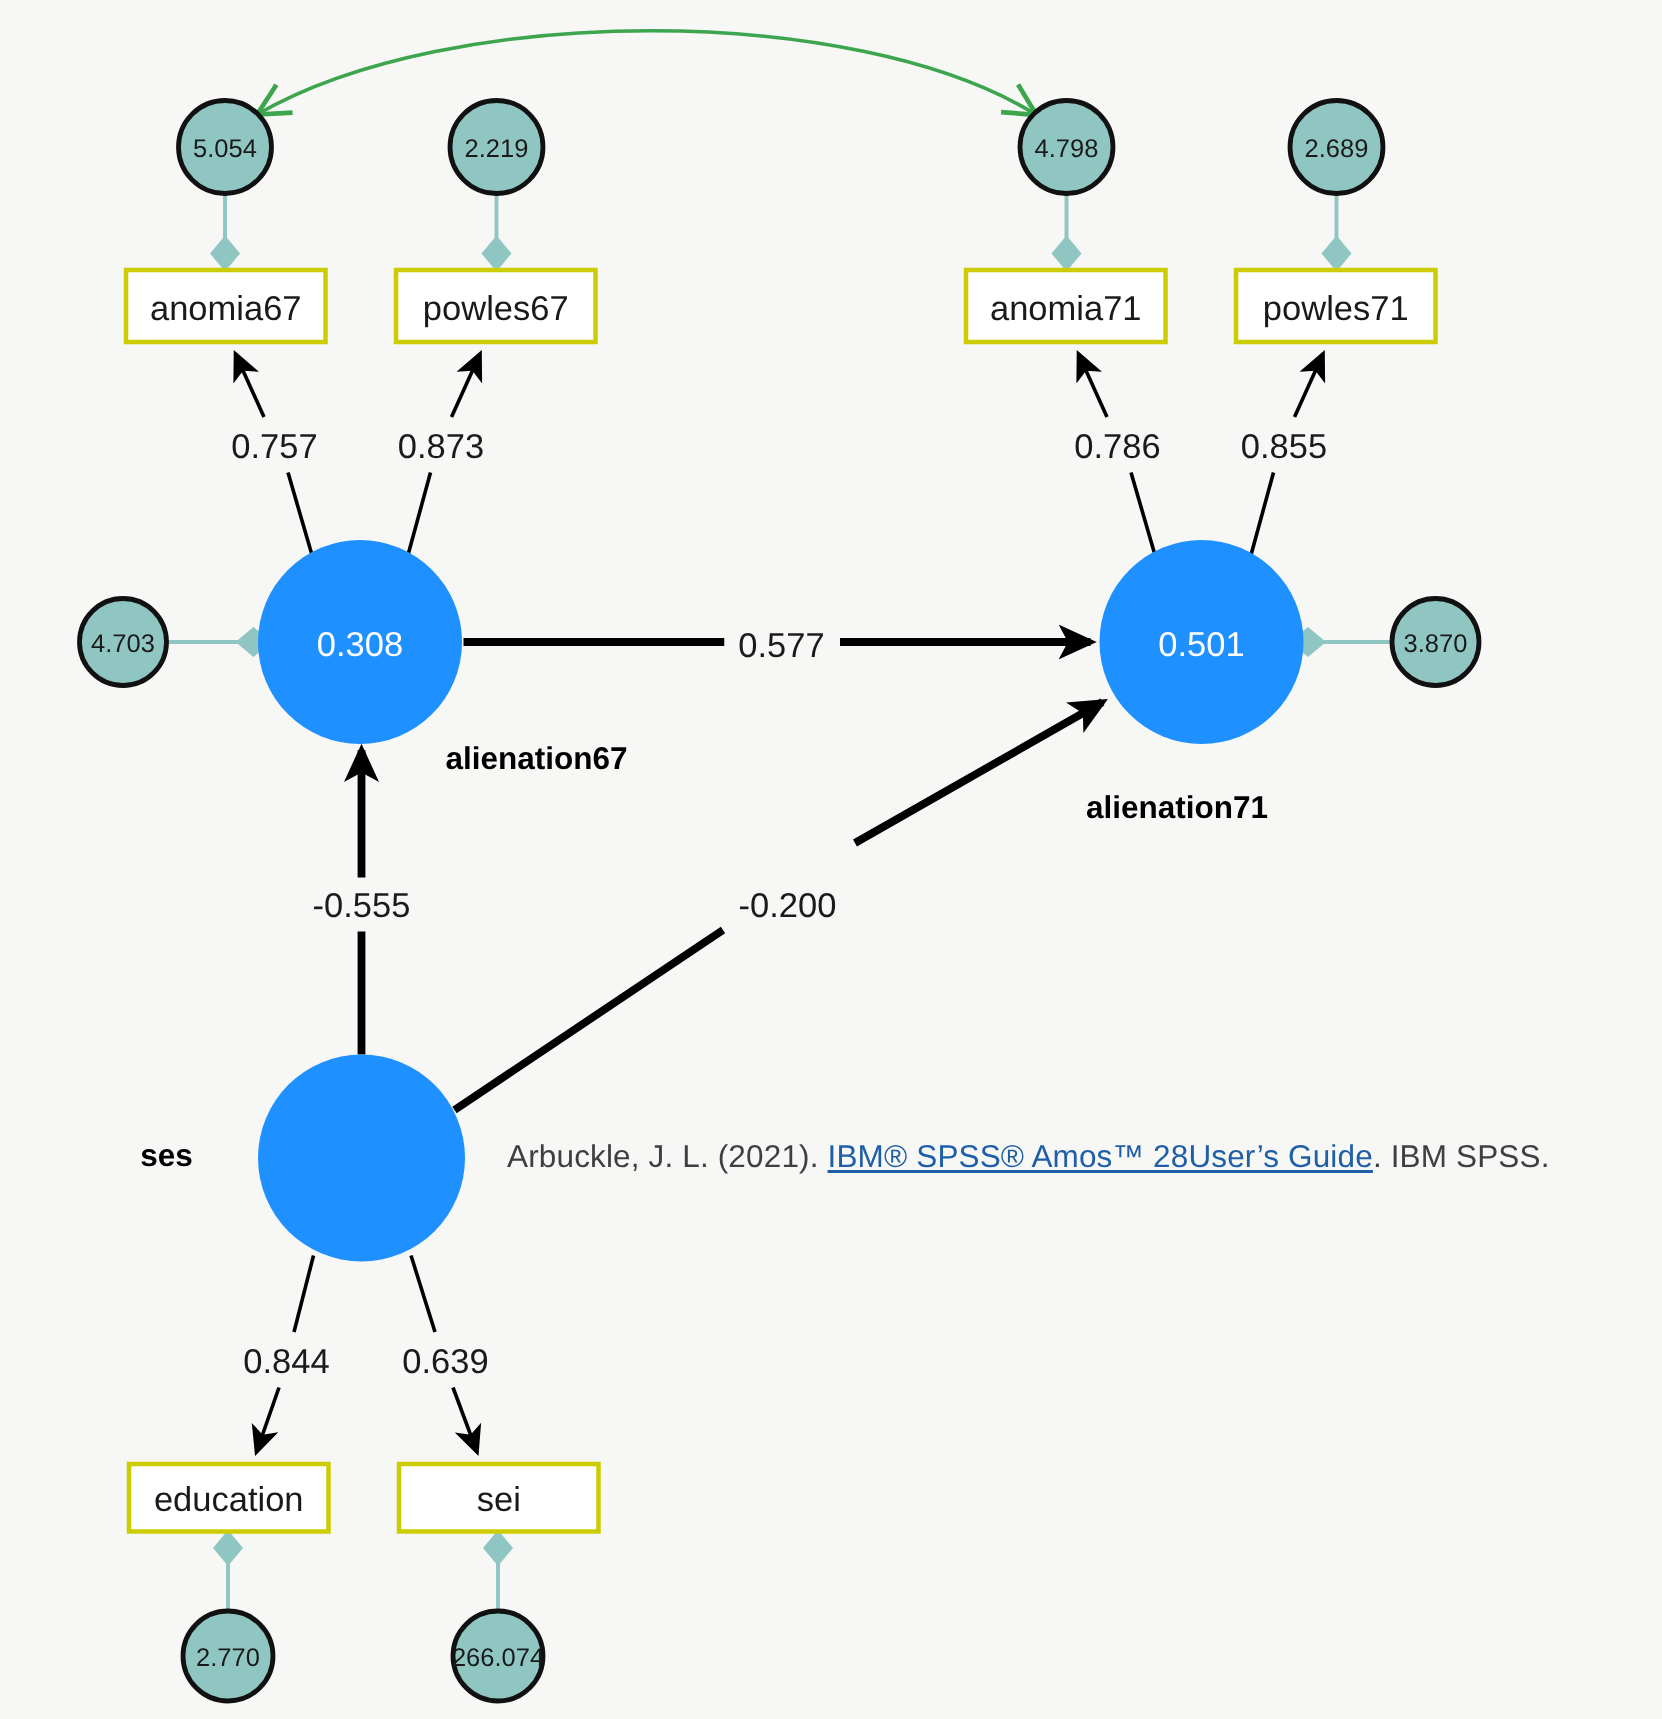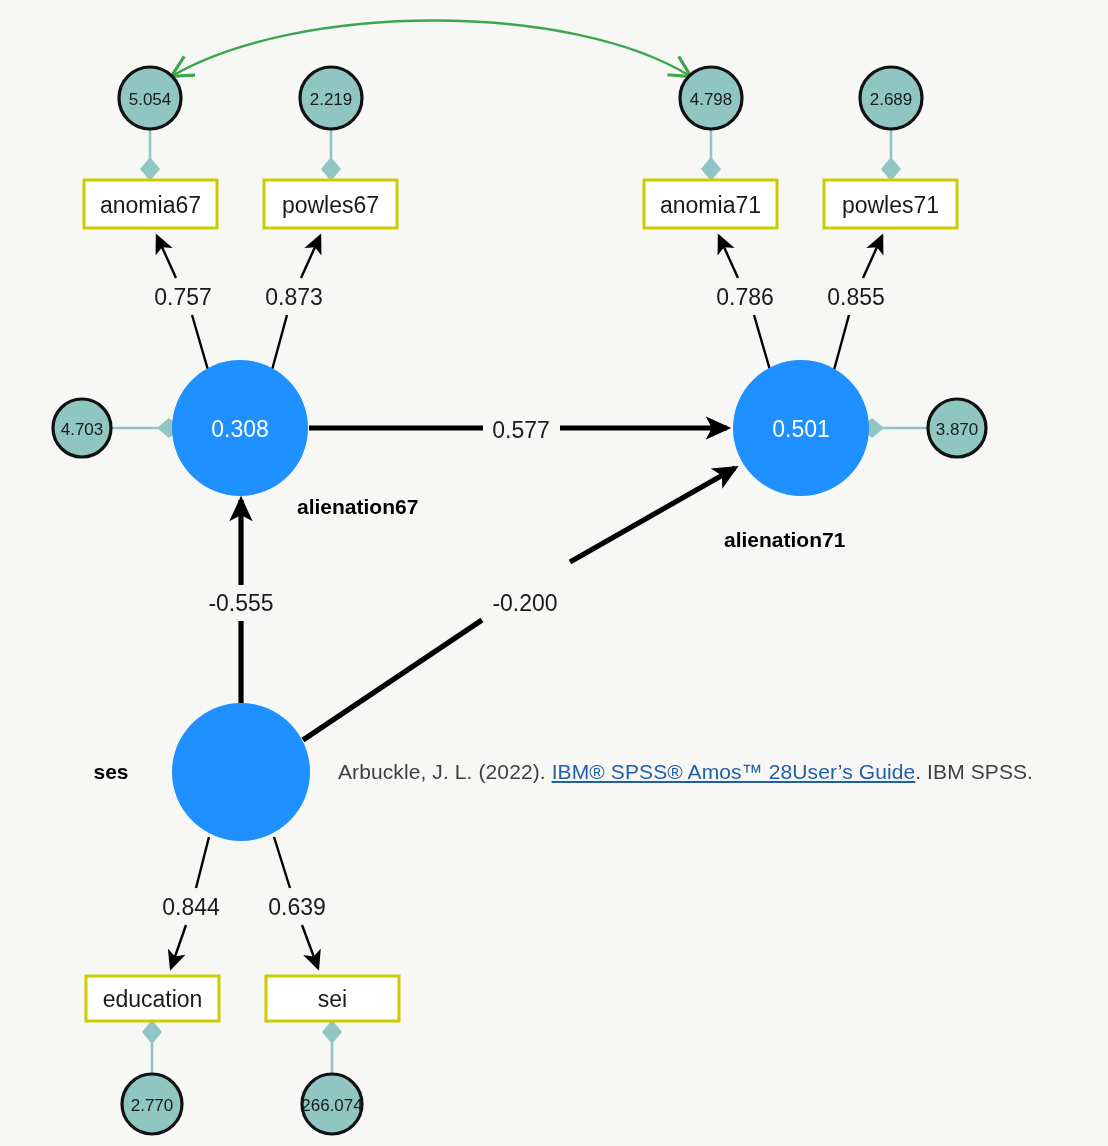--- a/index.html
+++ b/index.html
@@ -315,15 +315,15 @@
         <rect class="coef-bg" x="153" y="891" width="76" height="29"></rect>
         <text class="coef-text" x="191" y="907">0.844</text>
       </g>
       <g>
         <rect class="coef-bg" x="259" y="891" width="76" height="29"></rect>
         <text class="coef-text" x="297" y="907">0.639</text>
       </g>
     </g>
   </svg>
 
-  <div class="citation"><span>Arbuckle, J. L. (2022). </span><a class="link" href="#">IBM® SPSS® Amos™ 28User’s Guide</a><span>. IBM SPSS.</span></div>
+  <div class="citation"><span>Arbuckle, J. L. (2021). </span><a class="link" href="#">IBM® SPSS® Amos™ 28User’s Guide</a><span>. IBM SPSS.</span></div>
 
 </div>
 
 </body></html>

